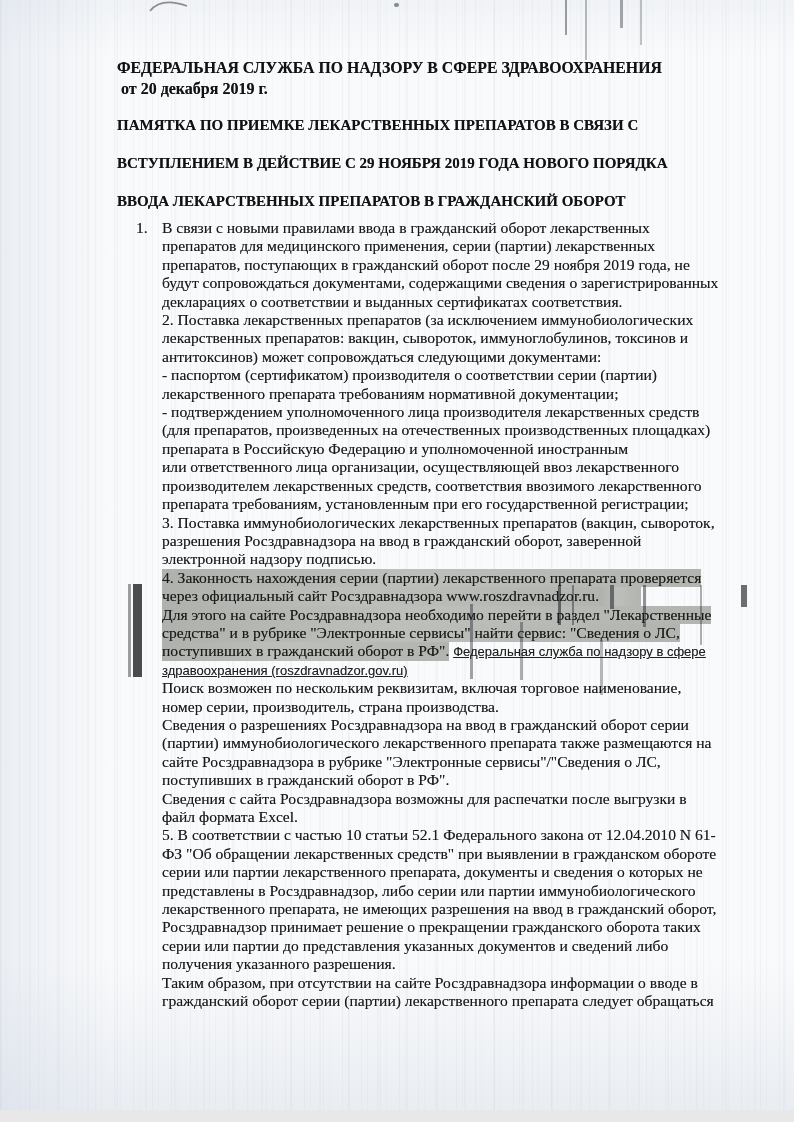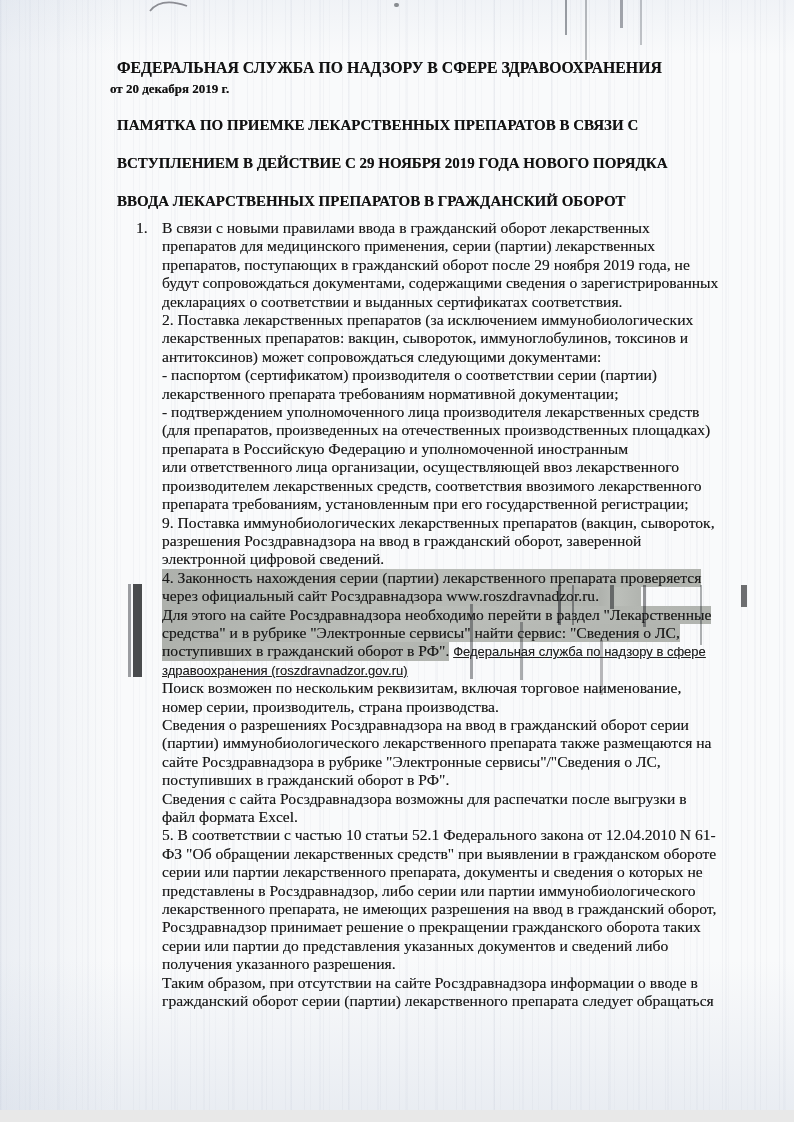--- a/index.html
+++ b/index.html
@@ -17,22 +17,22 @@
     font-family:"Liberation Serif","DejaVu Serif",serif;
     color:#1a1a1a;
   }
   .agency{
     position:absolute;left:117px;top:58px;
     font-weight:bold;font-size:15.8px;line-height:19px;
     color:#121212;text-shadow:0 0 0.5px rgba(20,20,20,0.55);
     white-space:pre;
   }
   .dateline{
-    position:absolute;left:110px;top:79px;
-    font-weight:bold;font-size:13px;line-height:19px;
+    position:absolute;left:121px;top:79px;
+    font-weight:bold;font-size:16px;line-height:19px;
     color:#121212;text-shadow:0 0 0.5px rgba(20,20,20,0.55);
     white-space:pre;
   }
   .title{
     position:absolute;left:117px;
     font-weight:bold;font-size:15px;line-height:20px;
     color:#121212;text-shadow:0 0 0.5px rgba(20,20,20,0.55);
     white-space:pre;
   }
   .t1{top:115px}.t2{top:153px}.t3{top:191px}
@@ -88,23 +88,23 @@
       <div class="line"><span>лекарственных препаратов: вакцин, сывороток, иммуноглобулинов, токсинов и</span></div>
       <div class="line"><span>антитоксинов) может сопровождаться следующими документами:</span></div>
       <div class="line"><span>- паспортом (сертификатом) производителя о соответствии серии (партии)</span></div>
       <div class="line"><span>лекарственного препарата требованиям нормативной документации;</span></div>
       <div class="line"><span>- подтверждением уполномоченного лица производителя лекарственных средств</span></div>
       <div class="line"><span>(для препаратов, произведенных на отечественных производственных площадках)</span></div>
       <div class="line"><span>препарата в Российскую Федерацию и уполномоченной иностранным</span></div>
       <div class="line"><span>или ответственного лица организации, осуществляющей ввоз лекарственного</span></div>
       <div class="line"><span>производителем лекарственных средств, соответствия ввозимого лекарственного</span></div>
       <div class="line"><span>препарата требованиям, установленным при его государственной регистрации;</span></div>
-      <div class="line"><span>9. Поставка иммунобиологических лекарственных препаратов (вакцин, сывороток,</span></div>
+      <div class="line"><span>3. Поставка иммунобиологических лекарственных препаратов (вакцин, сывороток,</span></div>
       <div class="line"><span>разрешения Росздравнадзора на ввод в гражданский оборот, заверенной</span></div>
-      <div class="line"><span>электронной цифровой сведений.</span></div>
+      <div class="line"><span>электронной надзору подписью.</span></div>
       <div class="line"><span class="hl">4. Законность нахождения серии (партии) лекарственного препарата проверяется</span></div>
       <div class="line"><span class="hl">через официальный сайт Росздравнадзора www.roszdravnadzor.ru.</span><span class="hl tail">&nbsp;</span></div>
       <div class="line"><span class="hl">Для этого на сайте Росздравнадзора необходимо перейти в раздел "Лекарственные</span></div>
       <div class="line"><span class="hl">средства" и в рубрике "Электронные сервисы" найти сервис: "Сведения о ЛС,</span></div>
       <div class="line"><span class="hl">поступивших в гражданский оборот в РФ".</span><span> </span><span class="link">Федеральная служба по надзору в сфере</span></div>
       <div class="line"><span class="link">здравоохранения (roszdravnadzor.gov.ru)</span></div>
       <div class="line"><span>Поиск возможен по нескольким реквизитам, включая торговое наименование,</span></div>
       <div class="line"><span>номер серии, производитель, страна производства.</span></div>
       <div class="line"><span>Сведения о разрешениях Росздравнадзора на ввод в гражданский оборот серии</span></div>
       <div class="line"><span>(партии) иммунобиологического лекарственного препарата также размещаются на</span></div>

